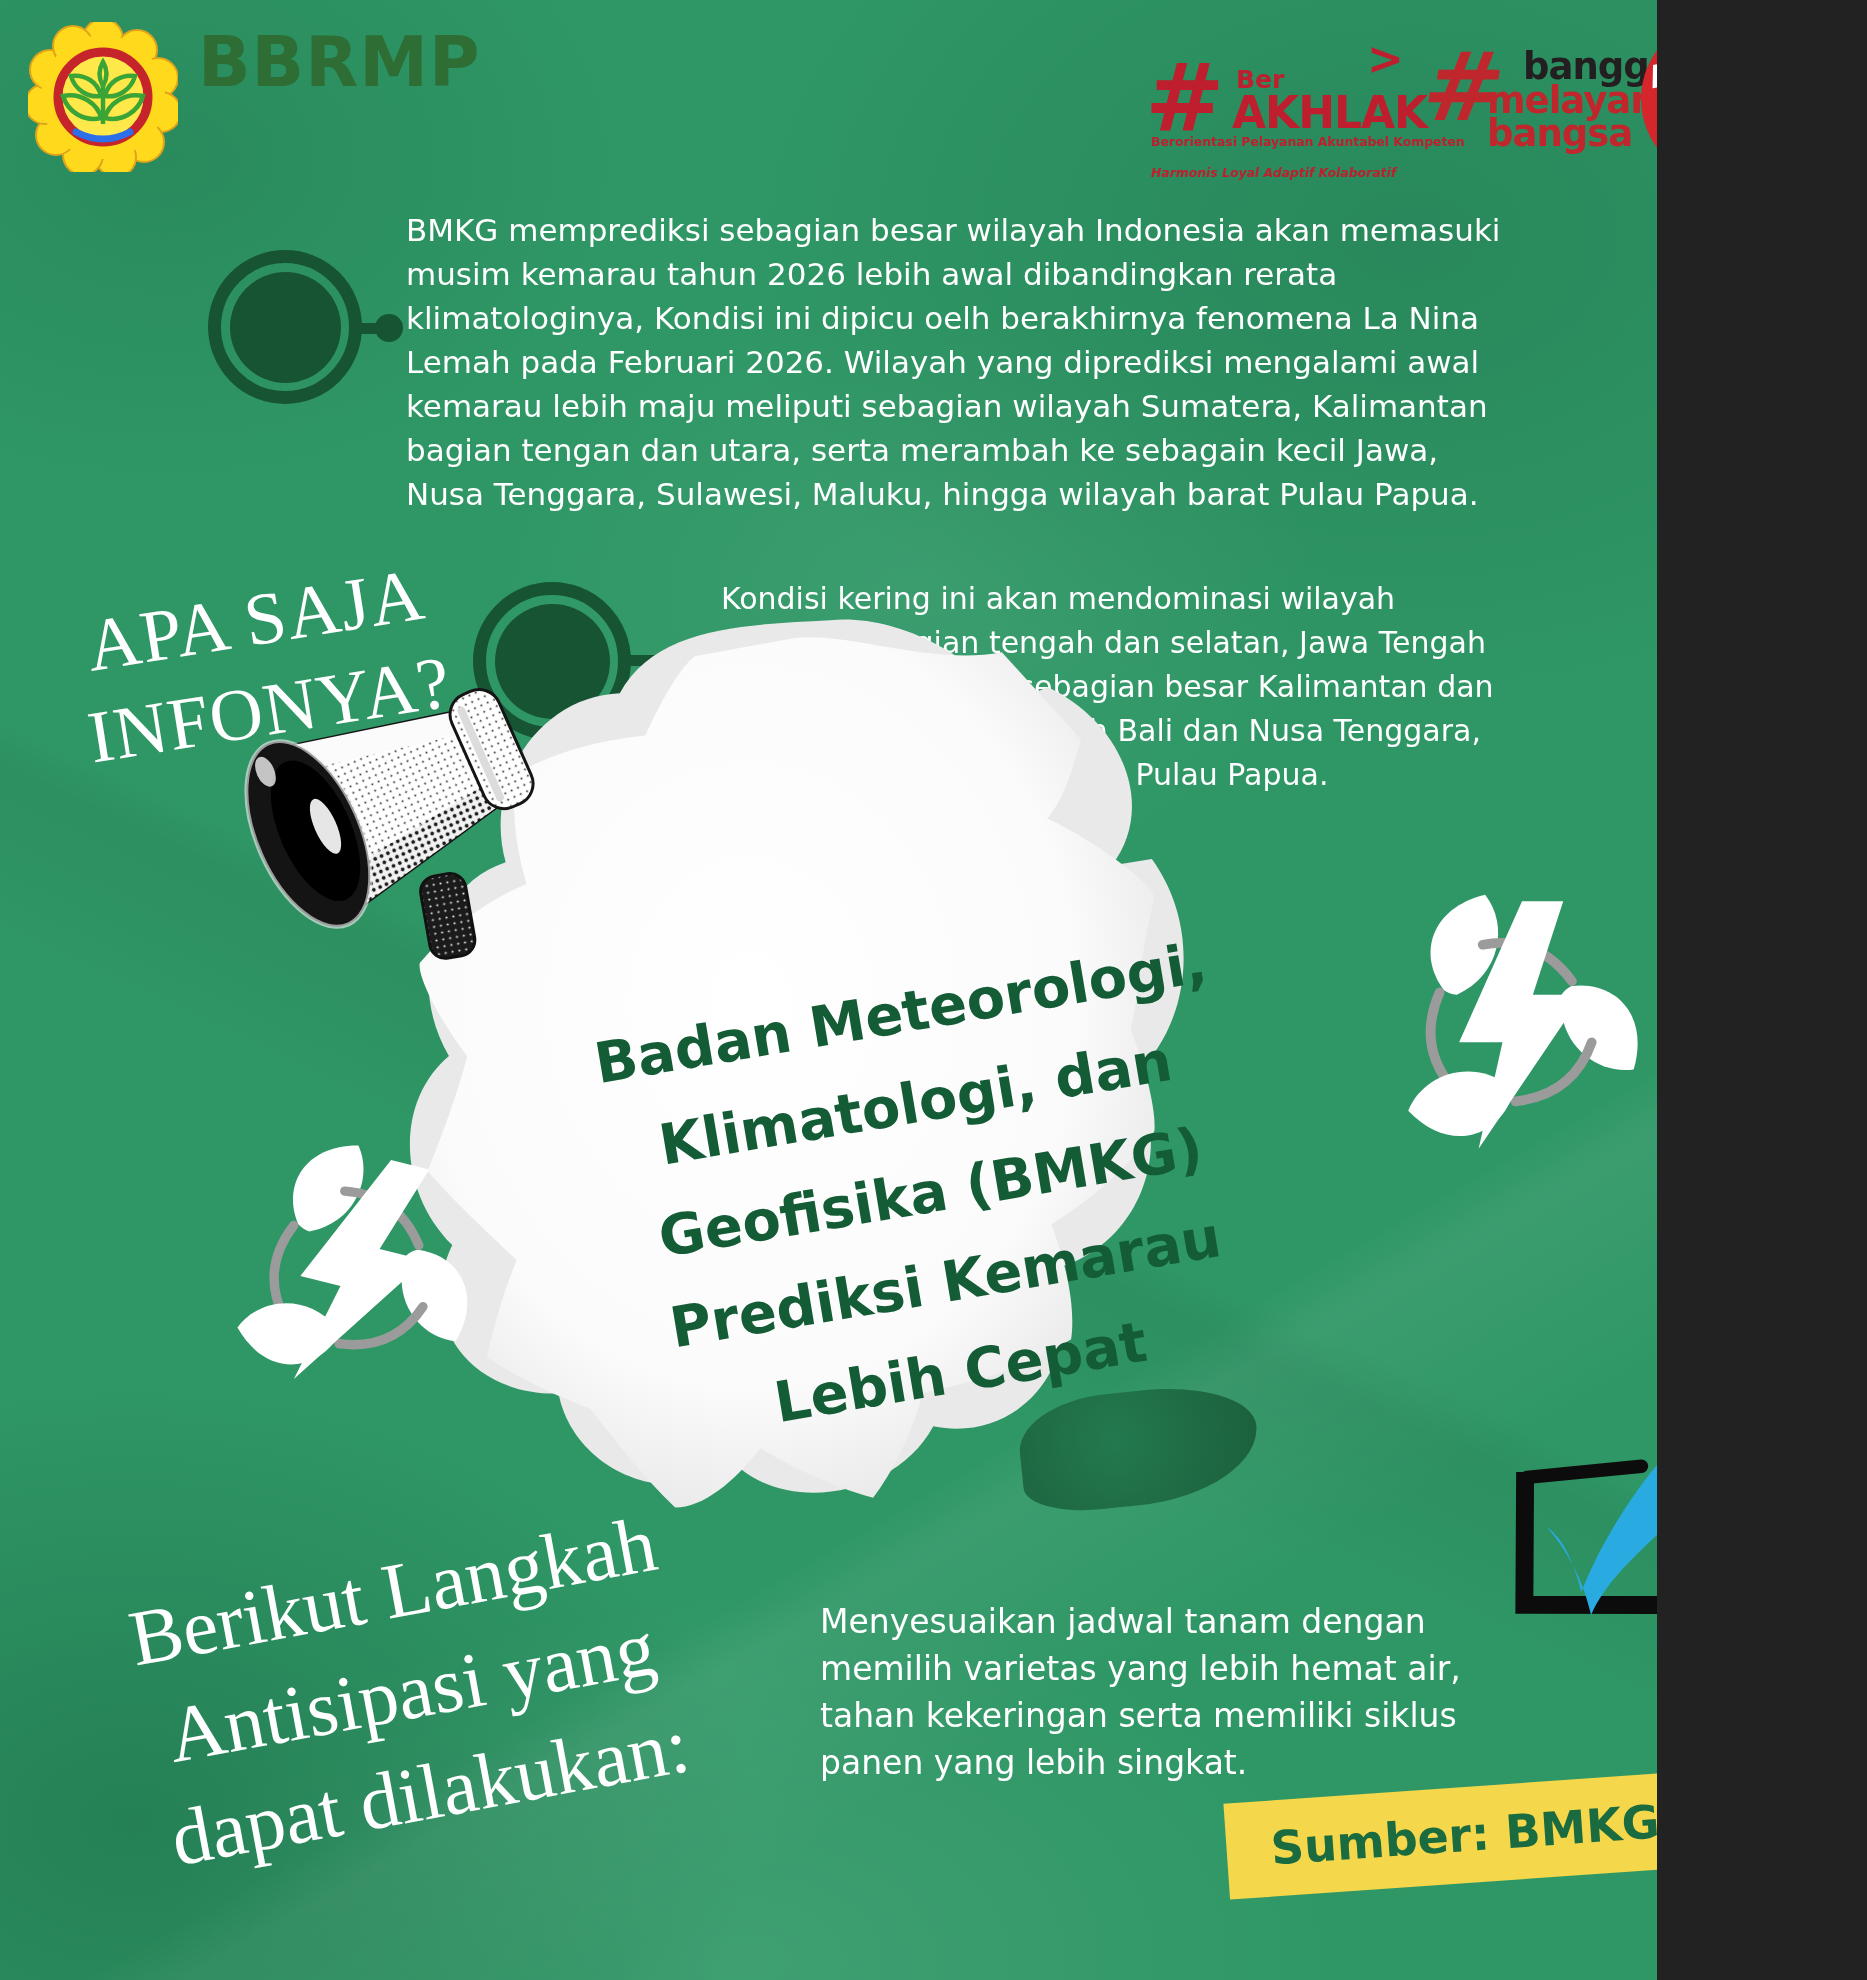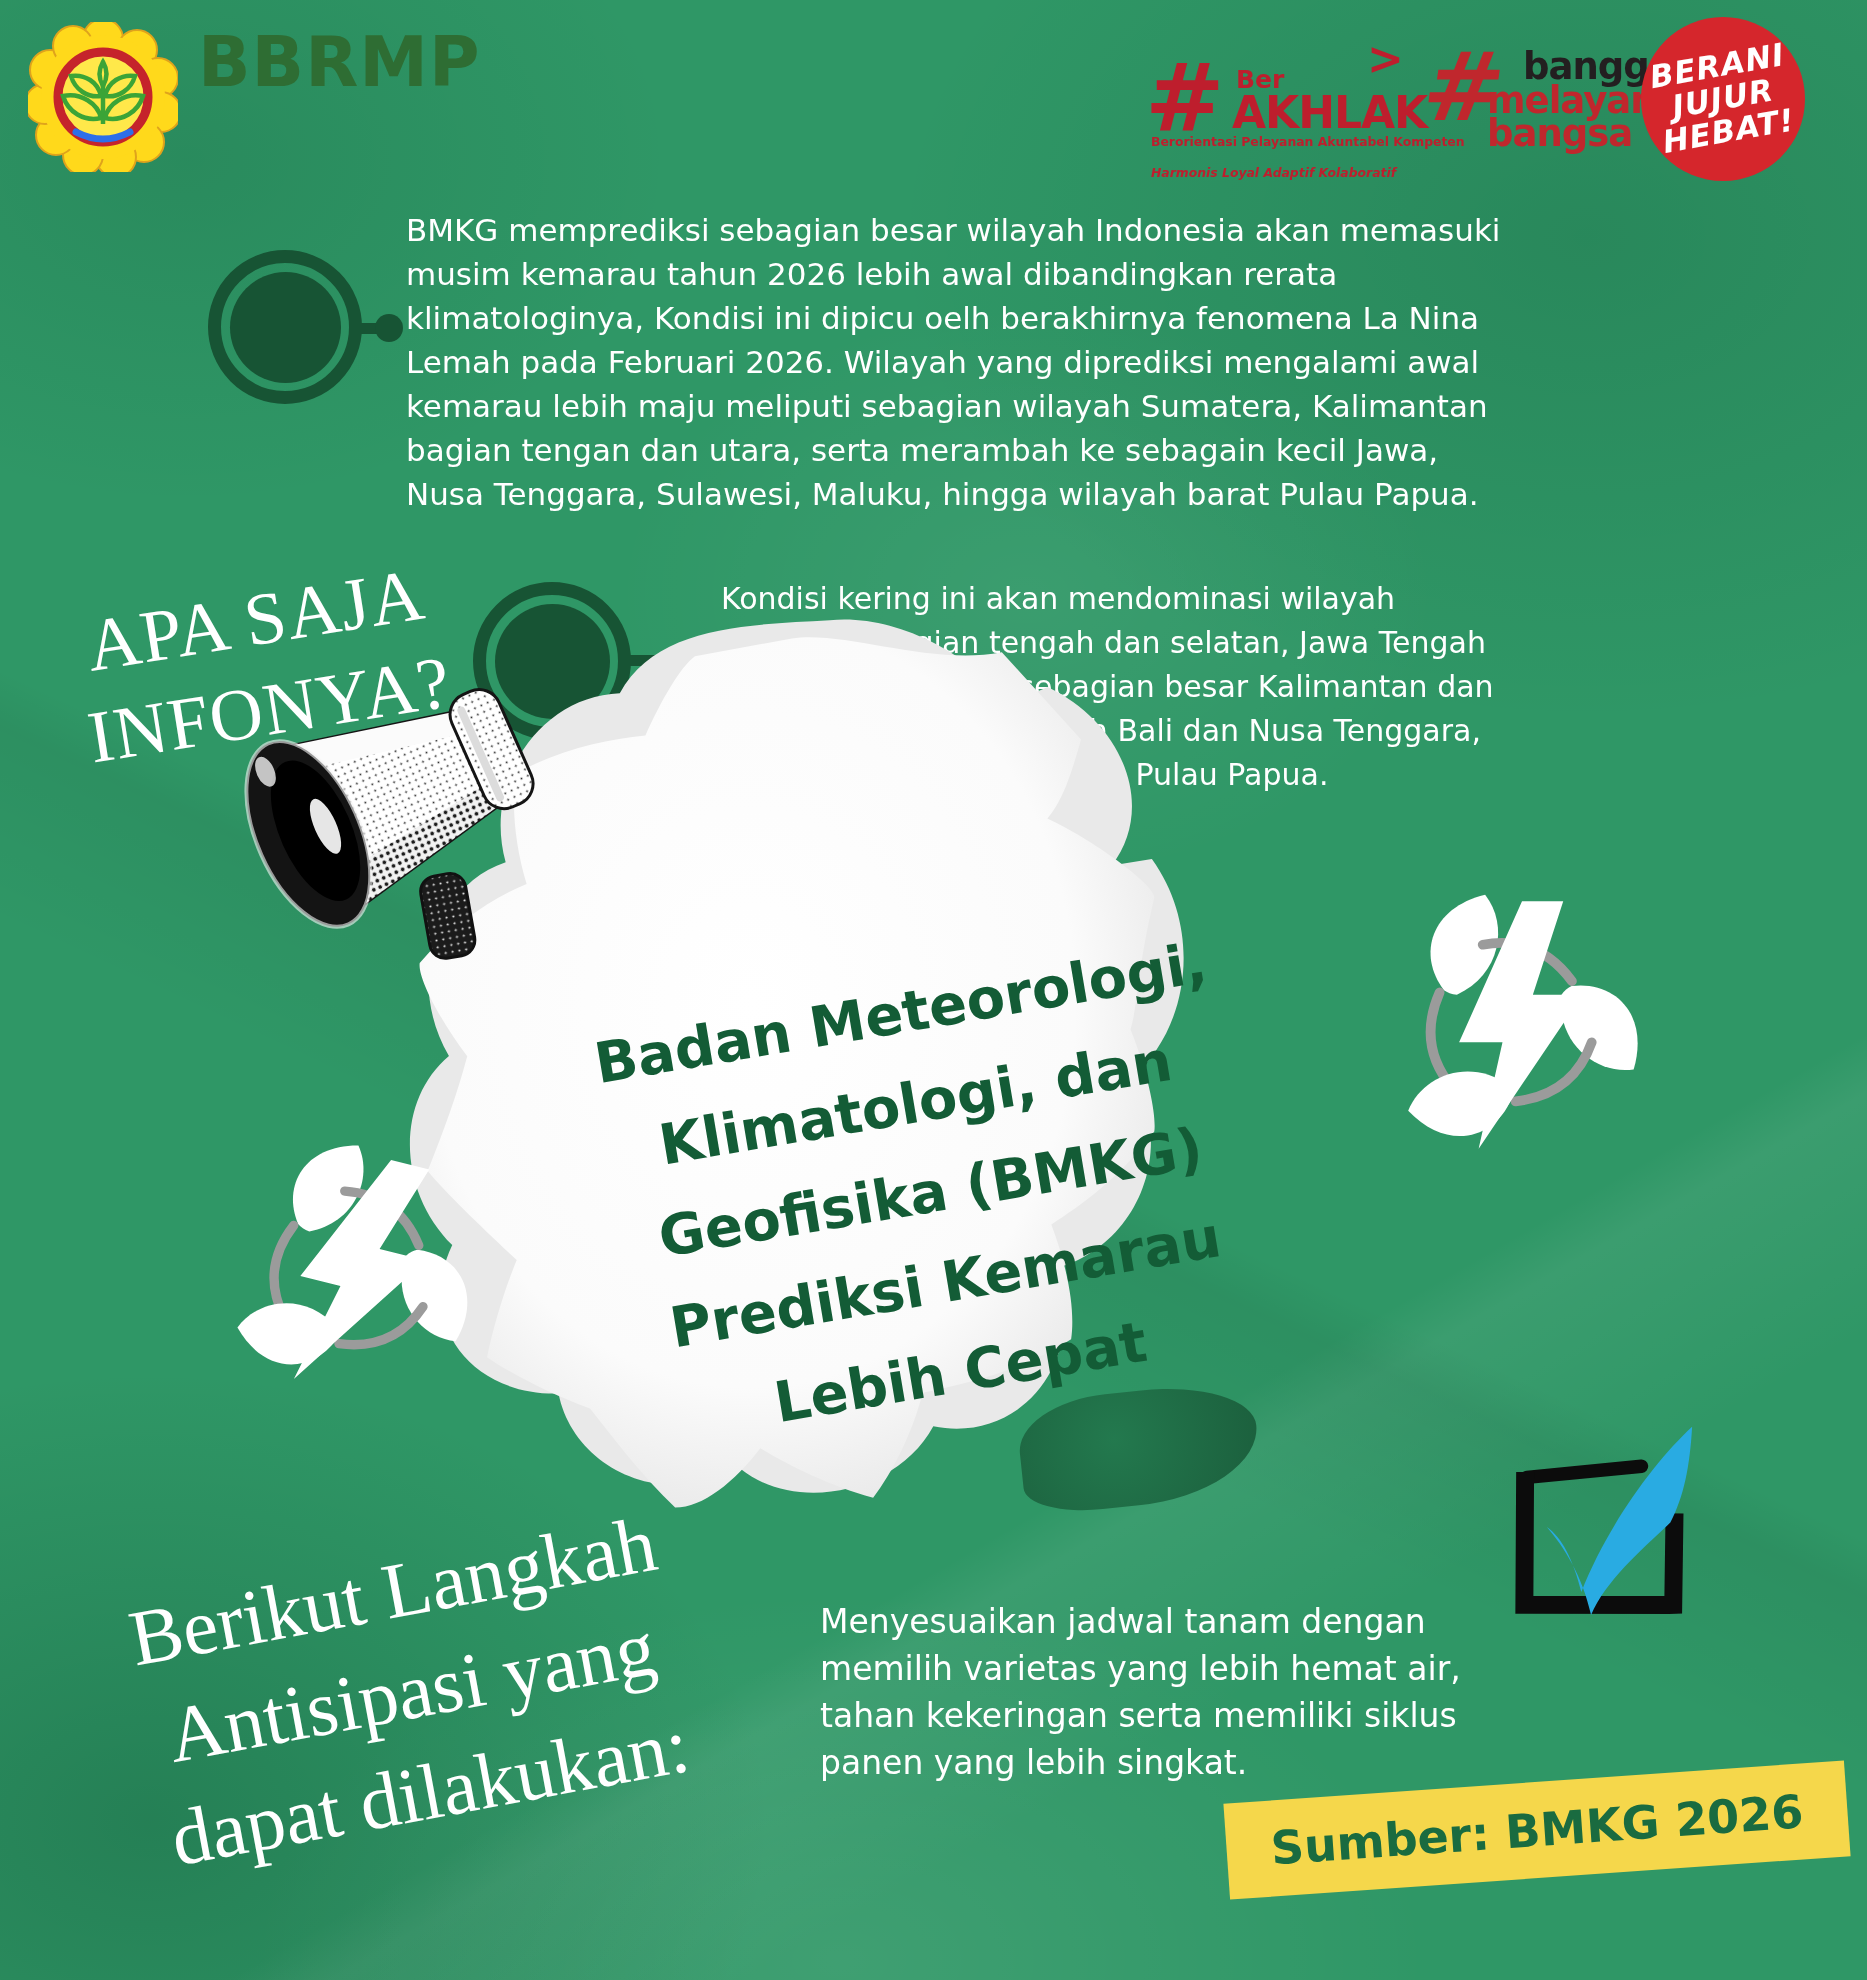--- a/index.html
+++ b/index.html
@@ -1,17 +1,17 @@
 <!DOCTYPE html>
 <html><head>
 <meta charset="utf-8">
 <style>
   html,body{margin:0;padding:0;background:#222;}
   .poster{
-    position:relative;width:1867px;height:1980px;overflow:hidden;
+    position:relative;width:1657px;height:1980px;overflow:hidden;
     font-family:"DejaVu Sans",sans-serif;
     background-color:#2F9766;
     background-image:
       radial-gradient(990px 693px at 85% 12%, rgba(0,45,25,.14), transparent 70%),
       radial-gradient(891px 644px at 8% 92%, rgba(0,45,25,.22), transparent 70%),
       radial-gradient(693px 495px at 10% 8%, rgba(0,50,28,.12), transparent 70%),
       radial-gradient(594px 416px at 55% 30%, rgba(255,255,255,.06), transparent 70%),
       radial-gradient(792px 495px at 45% 99%, rgba(255,255,255,.08), transparent 75%),
       linear-gradient(205deg, transparent 54%, rgba(0,0,0,.05) 56%, transparent 63%),
       linear-gradient(150deg, transparent 69%, rgba(255,255,255,.06) 71%, transparent 79%);

